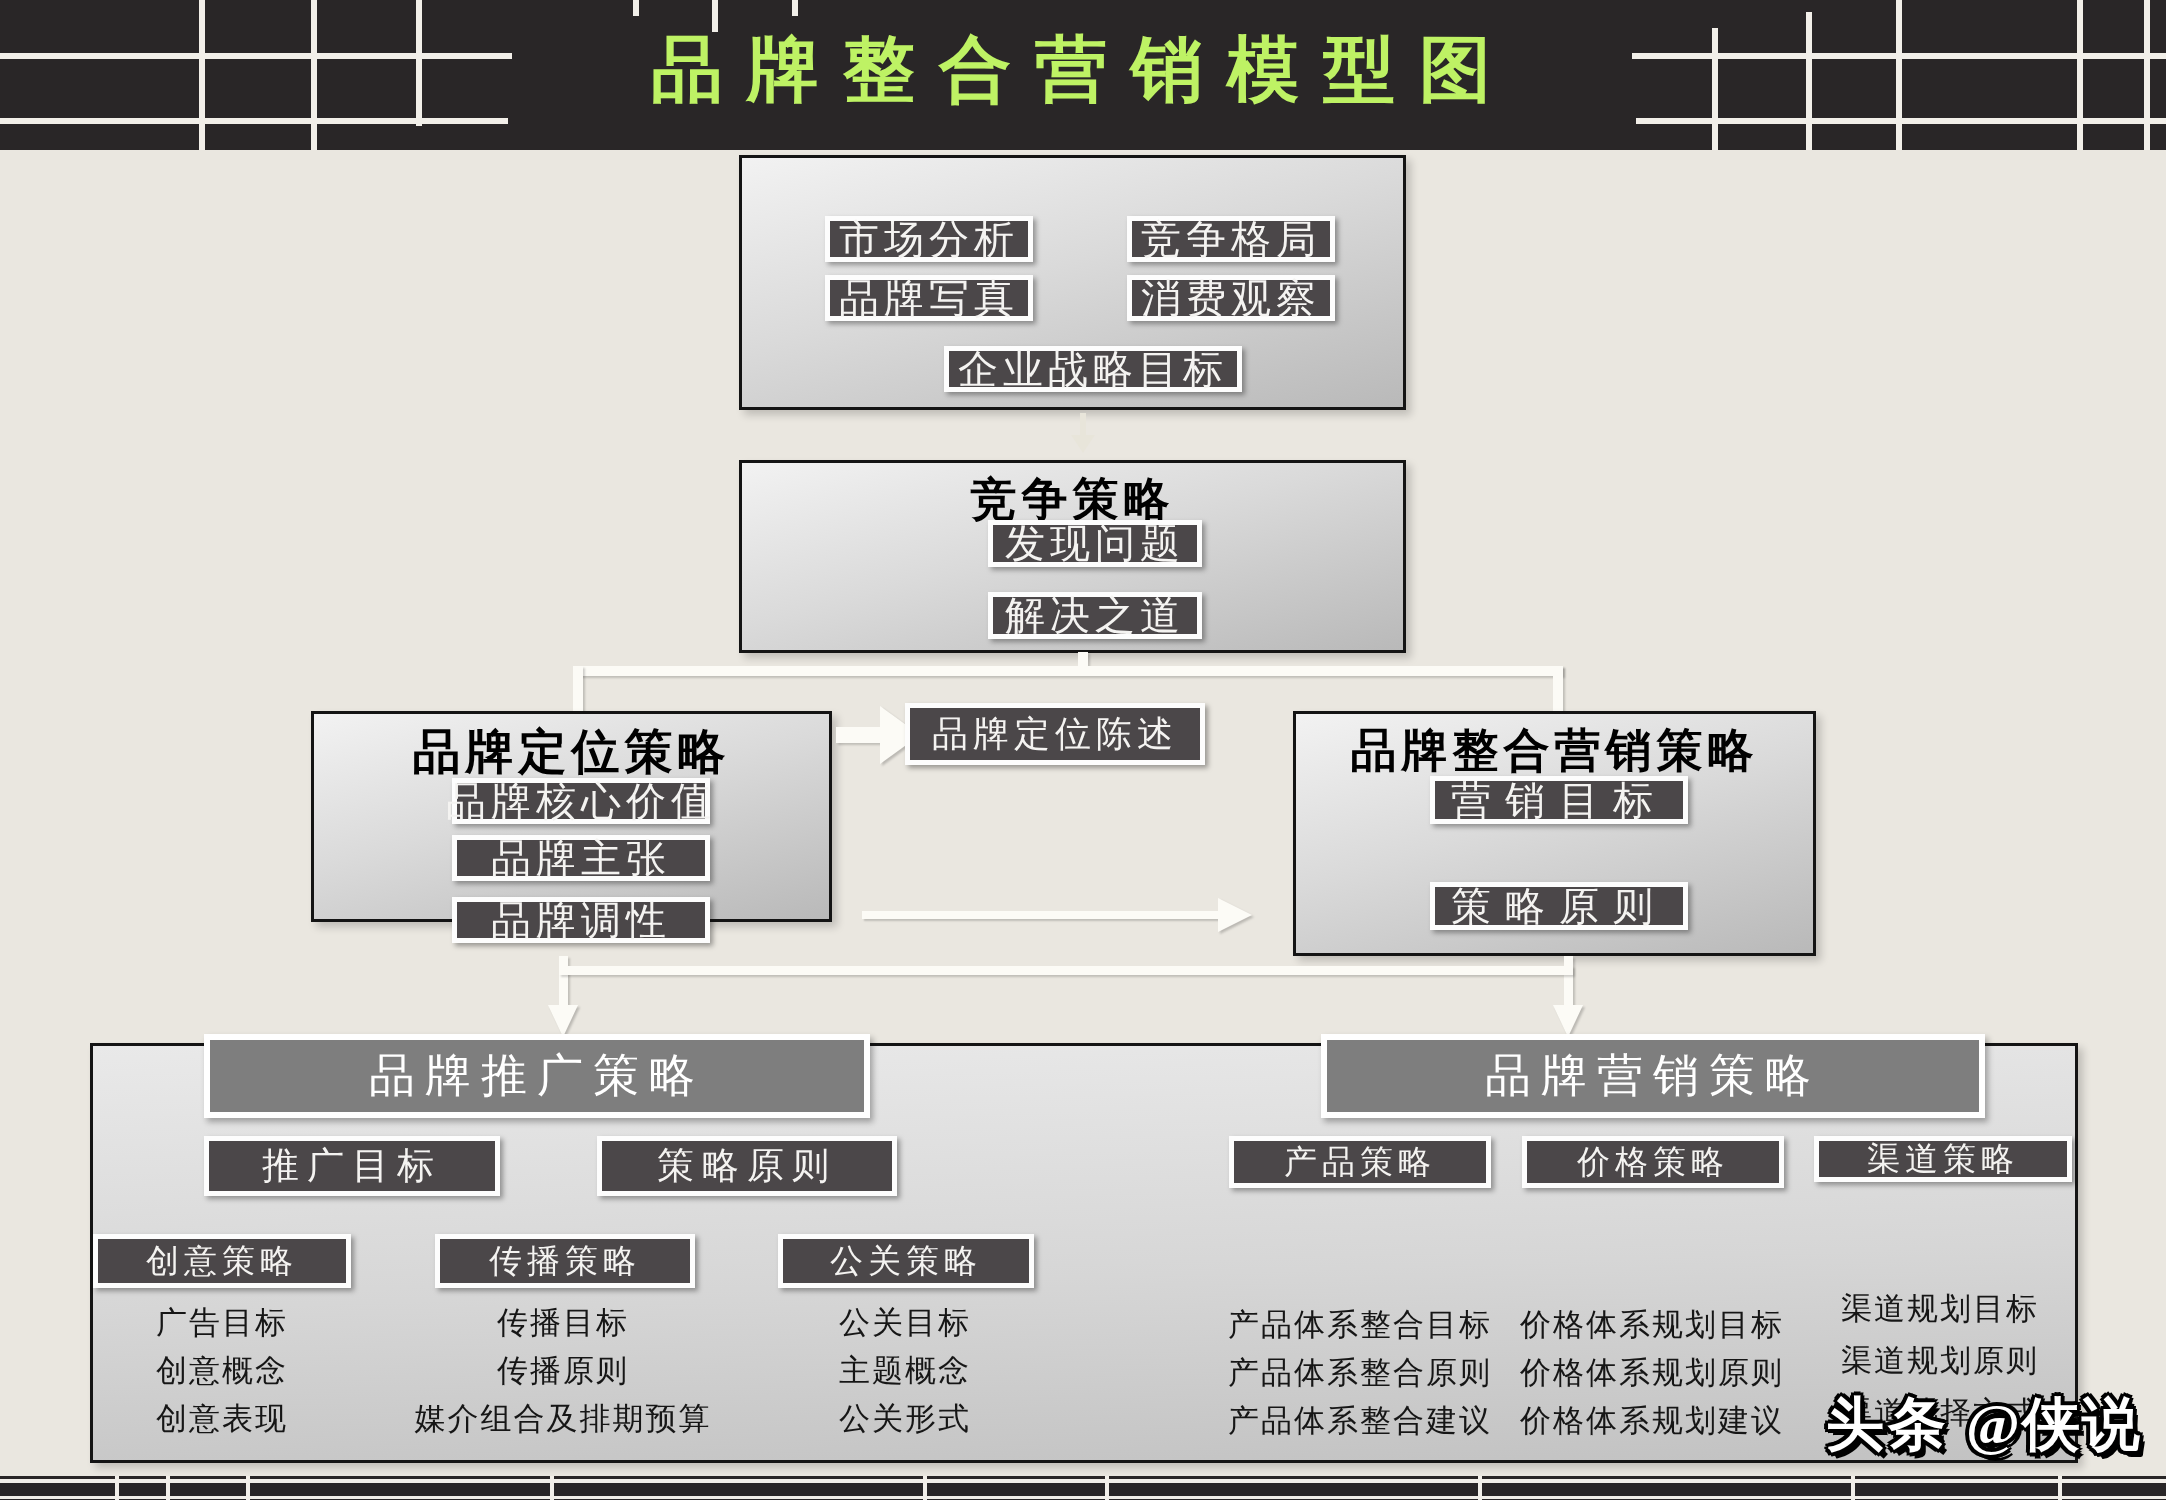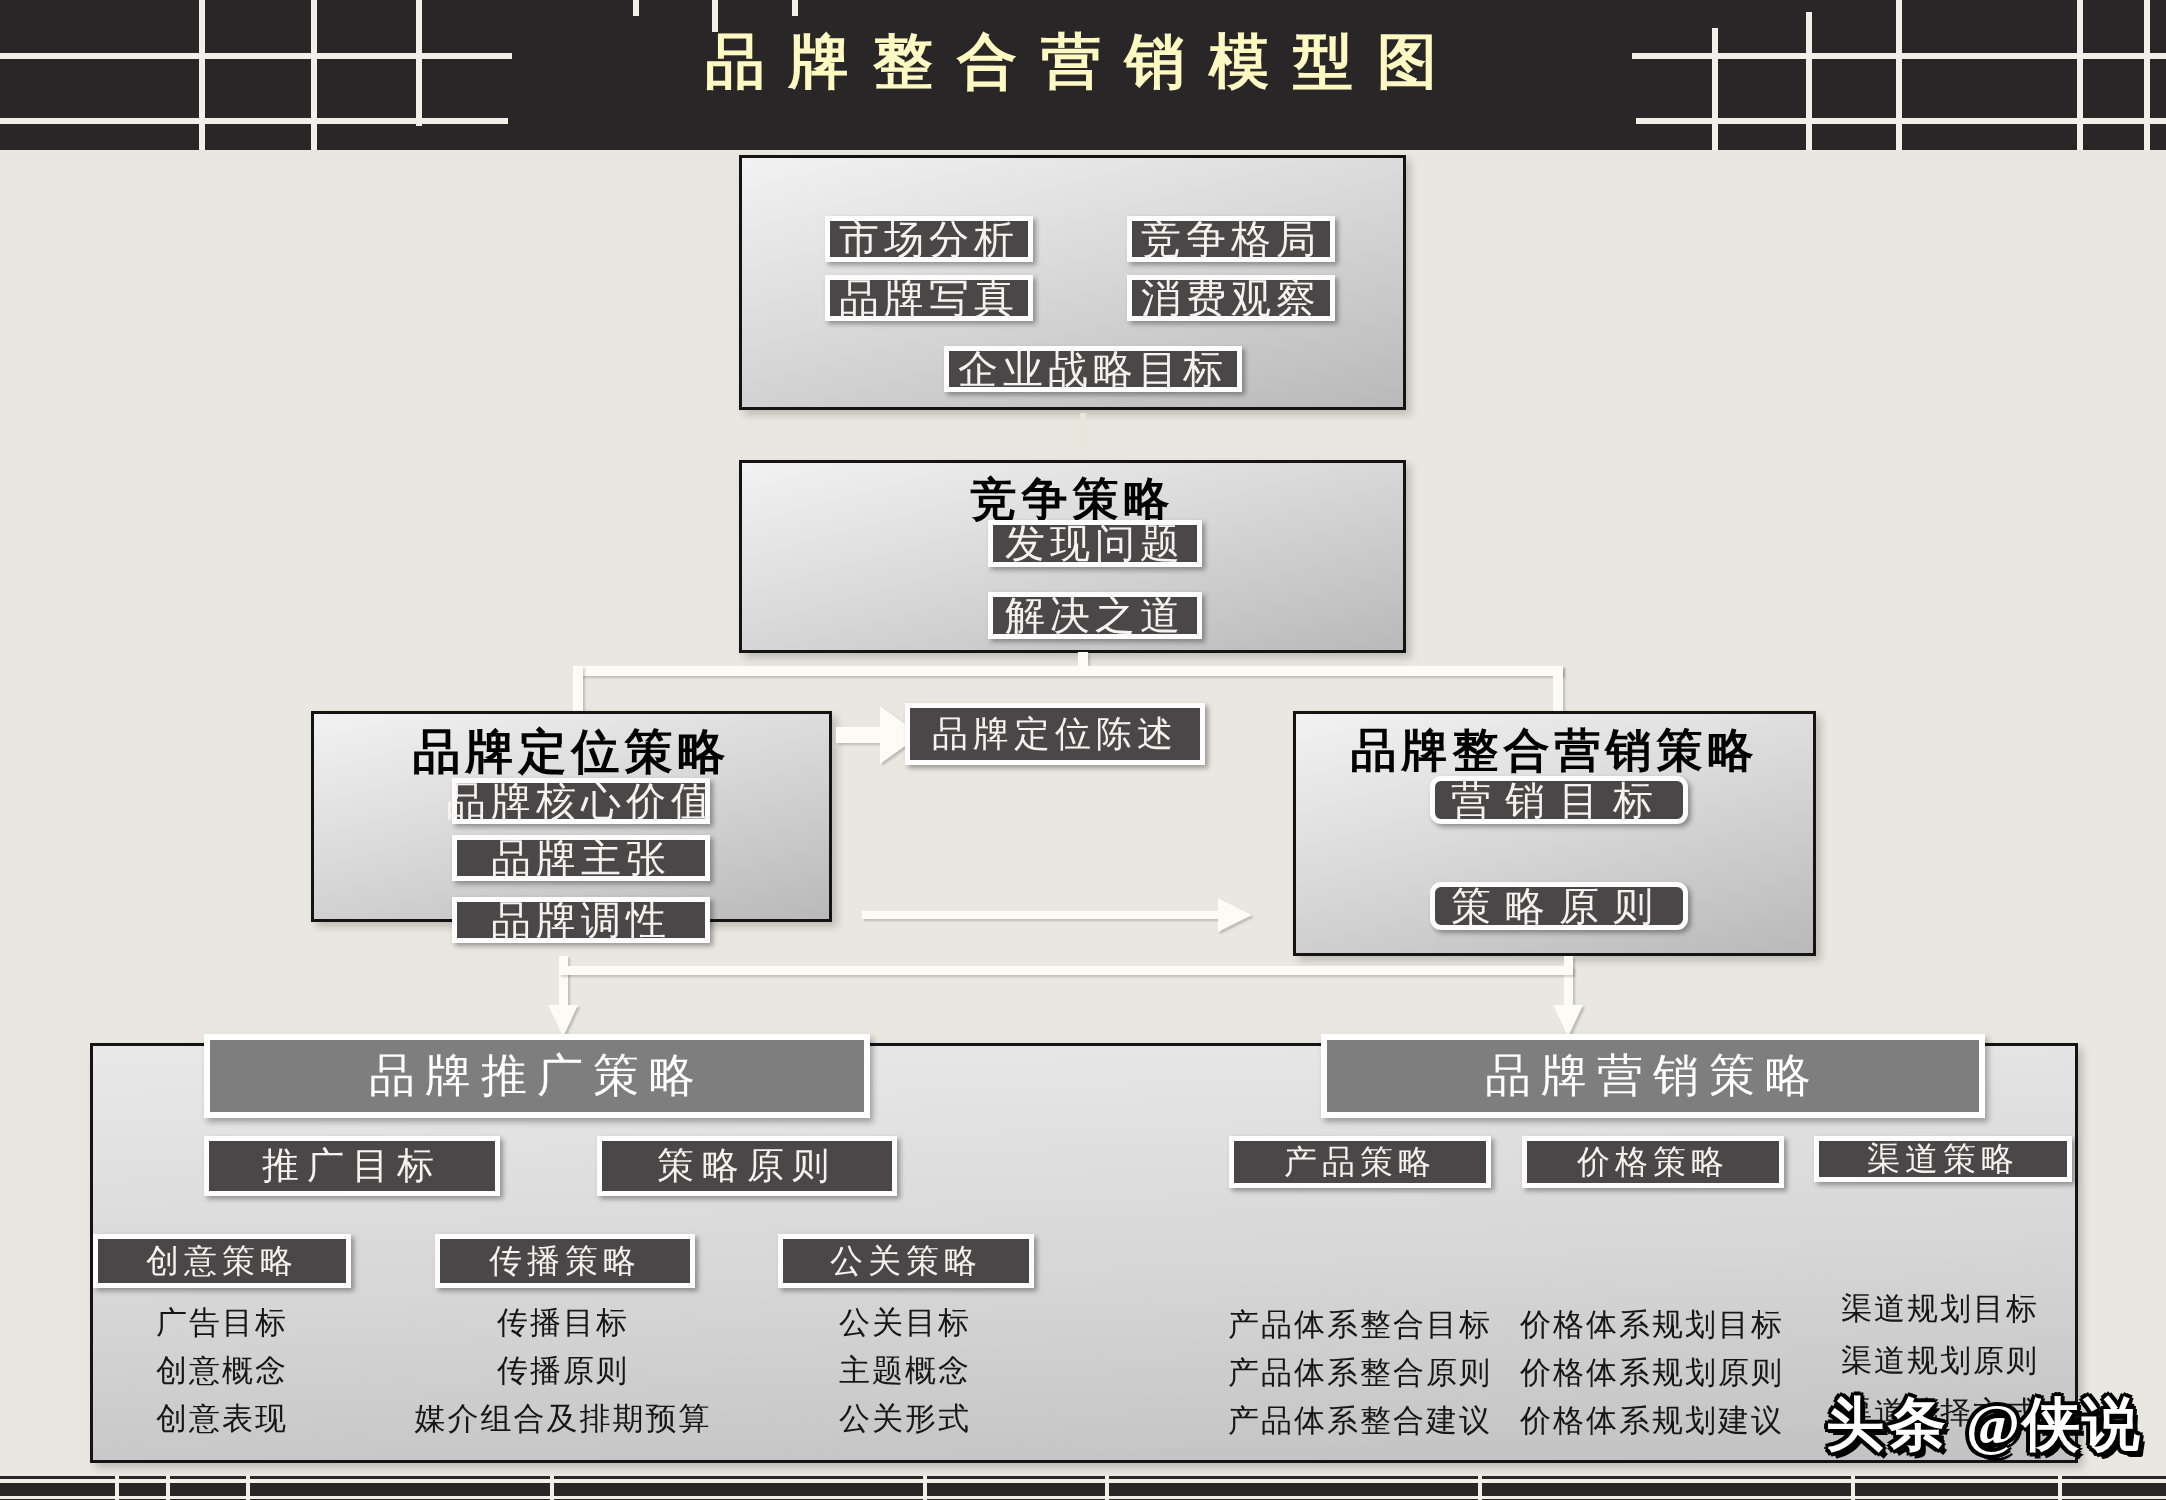--- a/index.html
+++ b/index.html
@@ -7,42 +7,42 @@
     width:2166px;height:1500px;position:relative;overflow:hidden;
     background:#eae7e0;
     font-family:"Liberation Serif","DejaVu Serif",serif;
   }
   .band{position:absolute;left:0;width:2166px;background:#292627;}
   .band-top{top:0;height:150px;}
   .band-bottom{top:1476px;height:24px;}
   .gl{position:absolute;background:#f2efe9;}
   .main-title{
     position:absolute;top:22px;left:0;width:100%;text-align:center;
-    color:#fef9c3;font-size:60px;font-weight:bold;letter-spacing:24px;
+    color:#bef264;font-size:72px;font-weight:bold;letter-spacing:24px;
     white-space:nowrap;
   }
   .panel{
     position:absolute;border:3px solid #141414;box-sizing:border-box;
     background:linear-gradient(165deg,#f2f2f2 0%,#dadada 45%,#b9b9b9 100%);
     box-shadow:5px 5px 8px rgba(0,0,0,0.18);
   }
   .panel-lite{
     background:linear-gradient(178deg,#e9e9e9 0%,#d6d6d6 55%,#c2c2c2 100%);
   }
   .panel-title{
     position:absolute;top:6px;left:0;width:100%;text-align:center;
     font-weight:bold;color:#000;font-size:46px;letter-spacing:5px;white-space:nowrap;
   }
   .dark-box{
     position:absolute;background:#4b4749;border:5px solid #fdfdfd;box-sizing:border-box;
     color:#f4f3f1;display:flex;align-items:center;justify-content:center;
     font-size:40px;letter-spacing:5px;white-space:nowrap;
     box-shadow:3px 3px 5px rgba(0,0,0,0.35);
   }
-  .dark-wide{letter-spacing:14px;border-radius:11px;}
+  .dark-wide{letter-spacing:14px;}
   .gray-header{
     position:absolute;background:#7e7e7e;border:6px solid #ffffff;box-sizing:border-box;
     color:#ffffff;display:flex;align-items:center;justify-content:center;
     font-size:46px;letter-spacing:10px;white-space:nowrap;
     box-shadow:3px 4px 6px rgba(0,0,0,0.3);
   }
   .plain{
     position:absolute;transform:translateX(-50%);white-space:nowrap;
     color:#161616;font-size:31px;letter-spacing:2px;
   }

